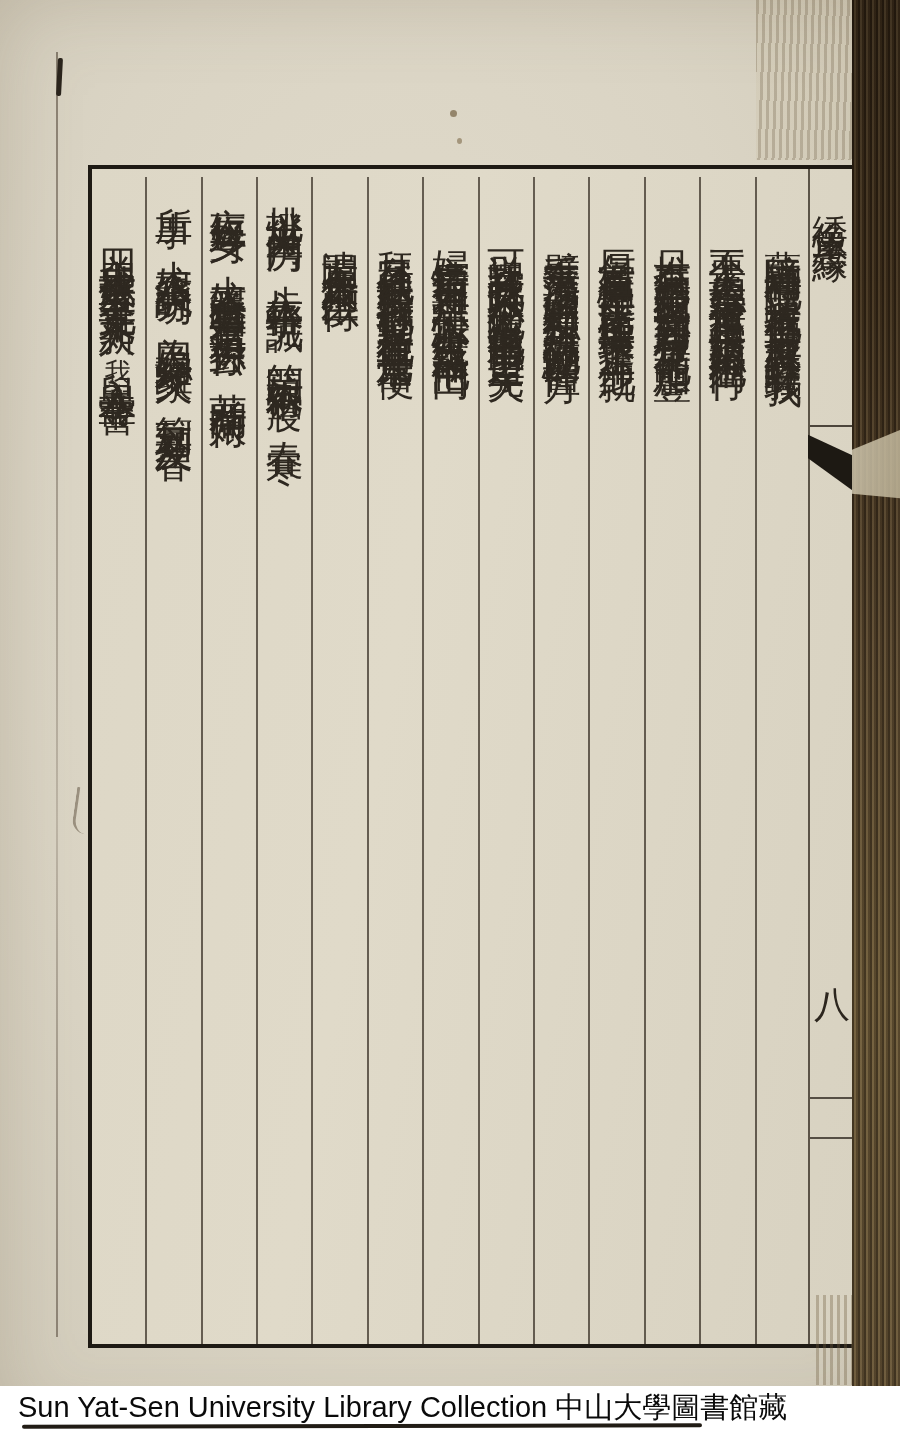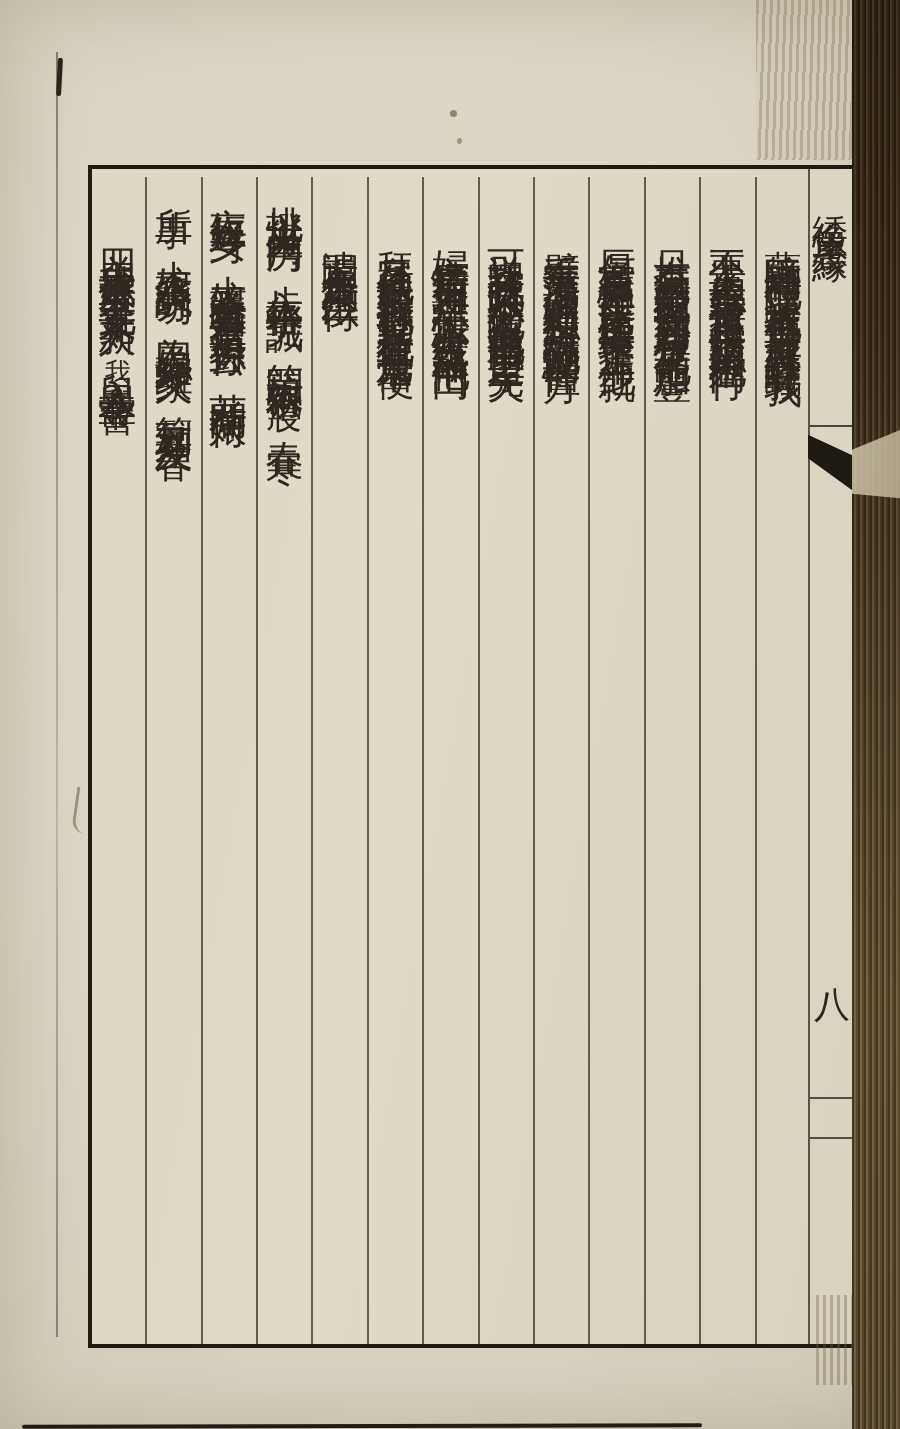--- a/index.html
+++ b/index.html
@@ -151,15 +151,18 @@
       <div class="banxin-rule-b"></div>
       <div class="banxin-rule-c"></div>
     </div>
   </div>
 
   <div class="top-right-streaks"></div>
   <div class="bottom-right-streaks"></div>
   <div class="dark-band"></div>
   <div class="band-notch"></div>
 
+  <div class="footer">
+    <span>Sun Yat-Sen University Library Collection 中山大學圖書館藏</span>
+  </div>
   <div class="bottom-edge-line"></div>
 
 </div>
 
 </body></html>

